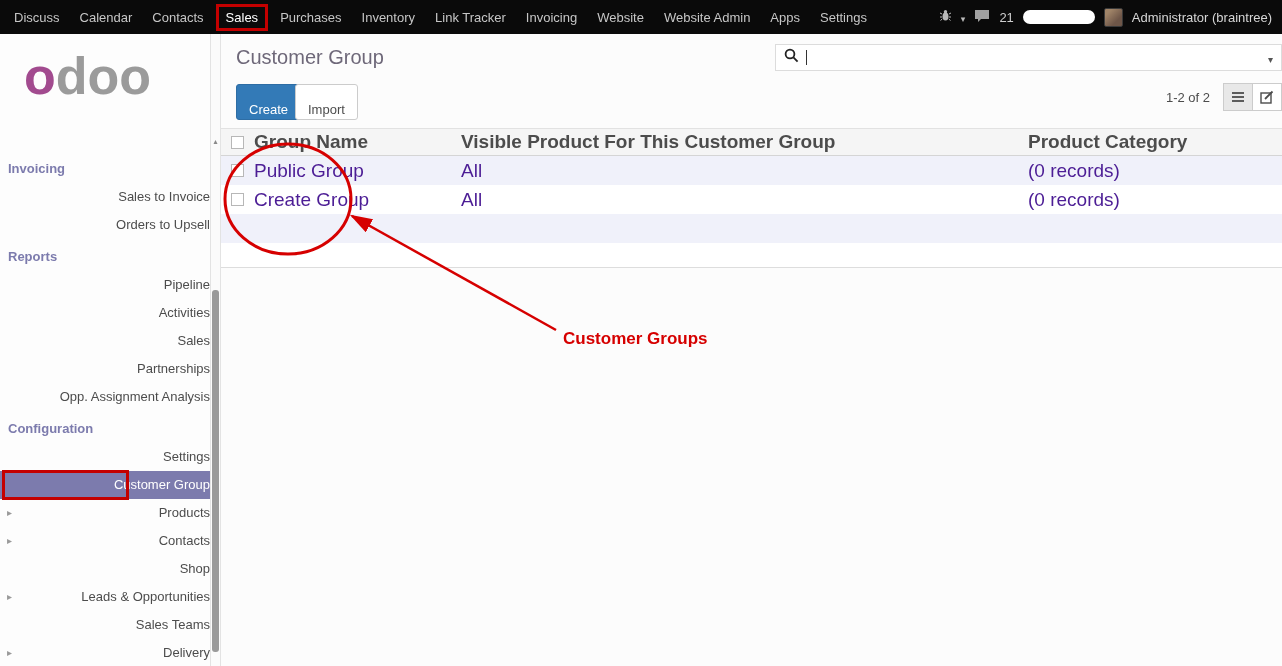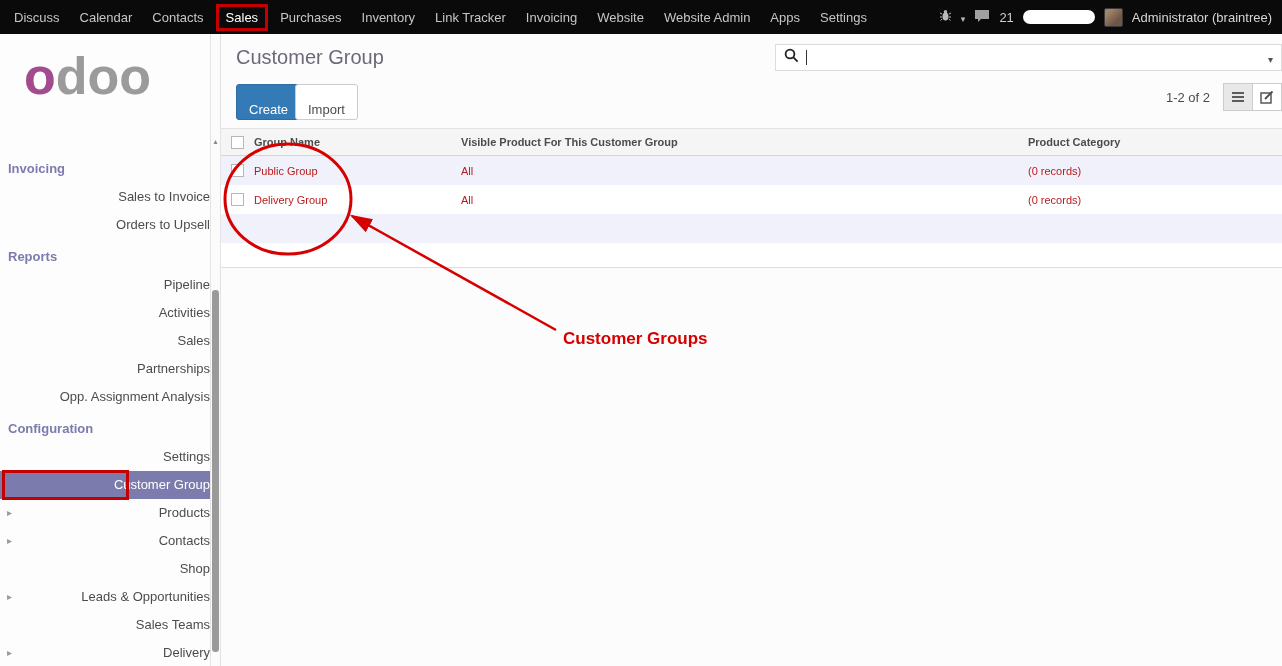--- a/index.html
+++ b/index.html
@@ -49,23 +49,23 @@
   .btn-create { position: absolute; left: 15px; top: 50px; background: #337ab7; border: 1px solid #2e6da4; color: #fff; }
   .btn-import { position: absolute; left: 74px; top: 50px; background: #fff; border: 1px solid #ccc; color: #4c4c4c; }
   .pager { position: absolute; right: 72px; top: 56px; font-size: 13px; color: #4c4c4c; }
   .switcher { position: absolute; right: 0; top: 49px; display: flex; }
   .sw-btn { width: 30px; height: 28px; border: 1px solid #ccc; background: #fff; display: flex; align-items: center; justify-content: center; cursor: pointer; }
   .sw-btn + .sw-btn { margin-left: -1px; }
   .sw-btn.active { background: #e8e8e8; }
 
   
   .list { position: absolute; top: 94px; left: 0; right: 0; }
-  .thead, .trow { display: grid; grid-template-columns: 33px 207px 567px auto; align-items: center; font-size: 11px; }
+  .thead, .trow { display: grid; grid-template-columns: 33px 207px 567px auto; align-items: center; font-size: 19px; }
   .thead { height: 28px; background: #f5f5f5; border-top: 1px solid #e2e2e2; border-bottom: 1px solid #d5d5d5; font-weight: bold; color: #4c4c4c; }
-  .trow { height: 29px; color: #b91c1c; background: #fff; cursor: pointer; }
+  .trow { height: 29px; color: #4c1d95; background: #fff; cursor: pointer; }
   .trow.stripe { background: #f0f1fa; }
   .cell-cb { display: flex; justify-content: center; }
   .cb { width: 13px; height: 13px; border: 1px solid #b7b7b7; background: #fff; cursor: pointer; }
   .empty-strip { height: 29px; background: #f0f1fa; }
   .empty-white { height: 25px; background: #fff; border-bottom: 1px solid #ddd; }
 
   
   .annot-svg { position: absolute; left: 0; top: 0; width: 1282px; height: 666px; pointer-events: none; z-index: 60; }
   .annot-label { position: absolute; left: 563px; top: 329px; color: #d60000; font-weight: bold; font-size: 17px; z-index: 60; pointer-events: none; }
 </style>
@@ -205,21 +205,21 @@
           </div>
         <div>Public Group</div>
         <div>All</div>
         <div>(0 records)</div>
       </div>
 
       <div class="trow">
         <div class="cell-cb">
             <span class="cb"></span>
           </div>
-        <div>Delivery Group</div>
+        <div>Create Group</div>
         <div>All</div>
         <div>(0 records)</div>
       </div>
 
       <div class="empty-strip"></div>
       <div class="empty-white"></div>
     </div>
   </div>
 
   <svg class="annot-svg" viewBox="0 0 1282 666">

